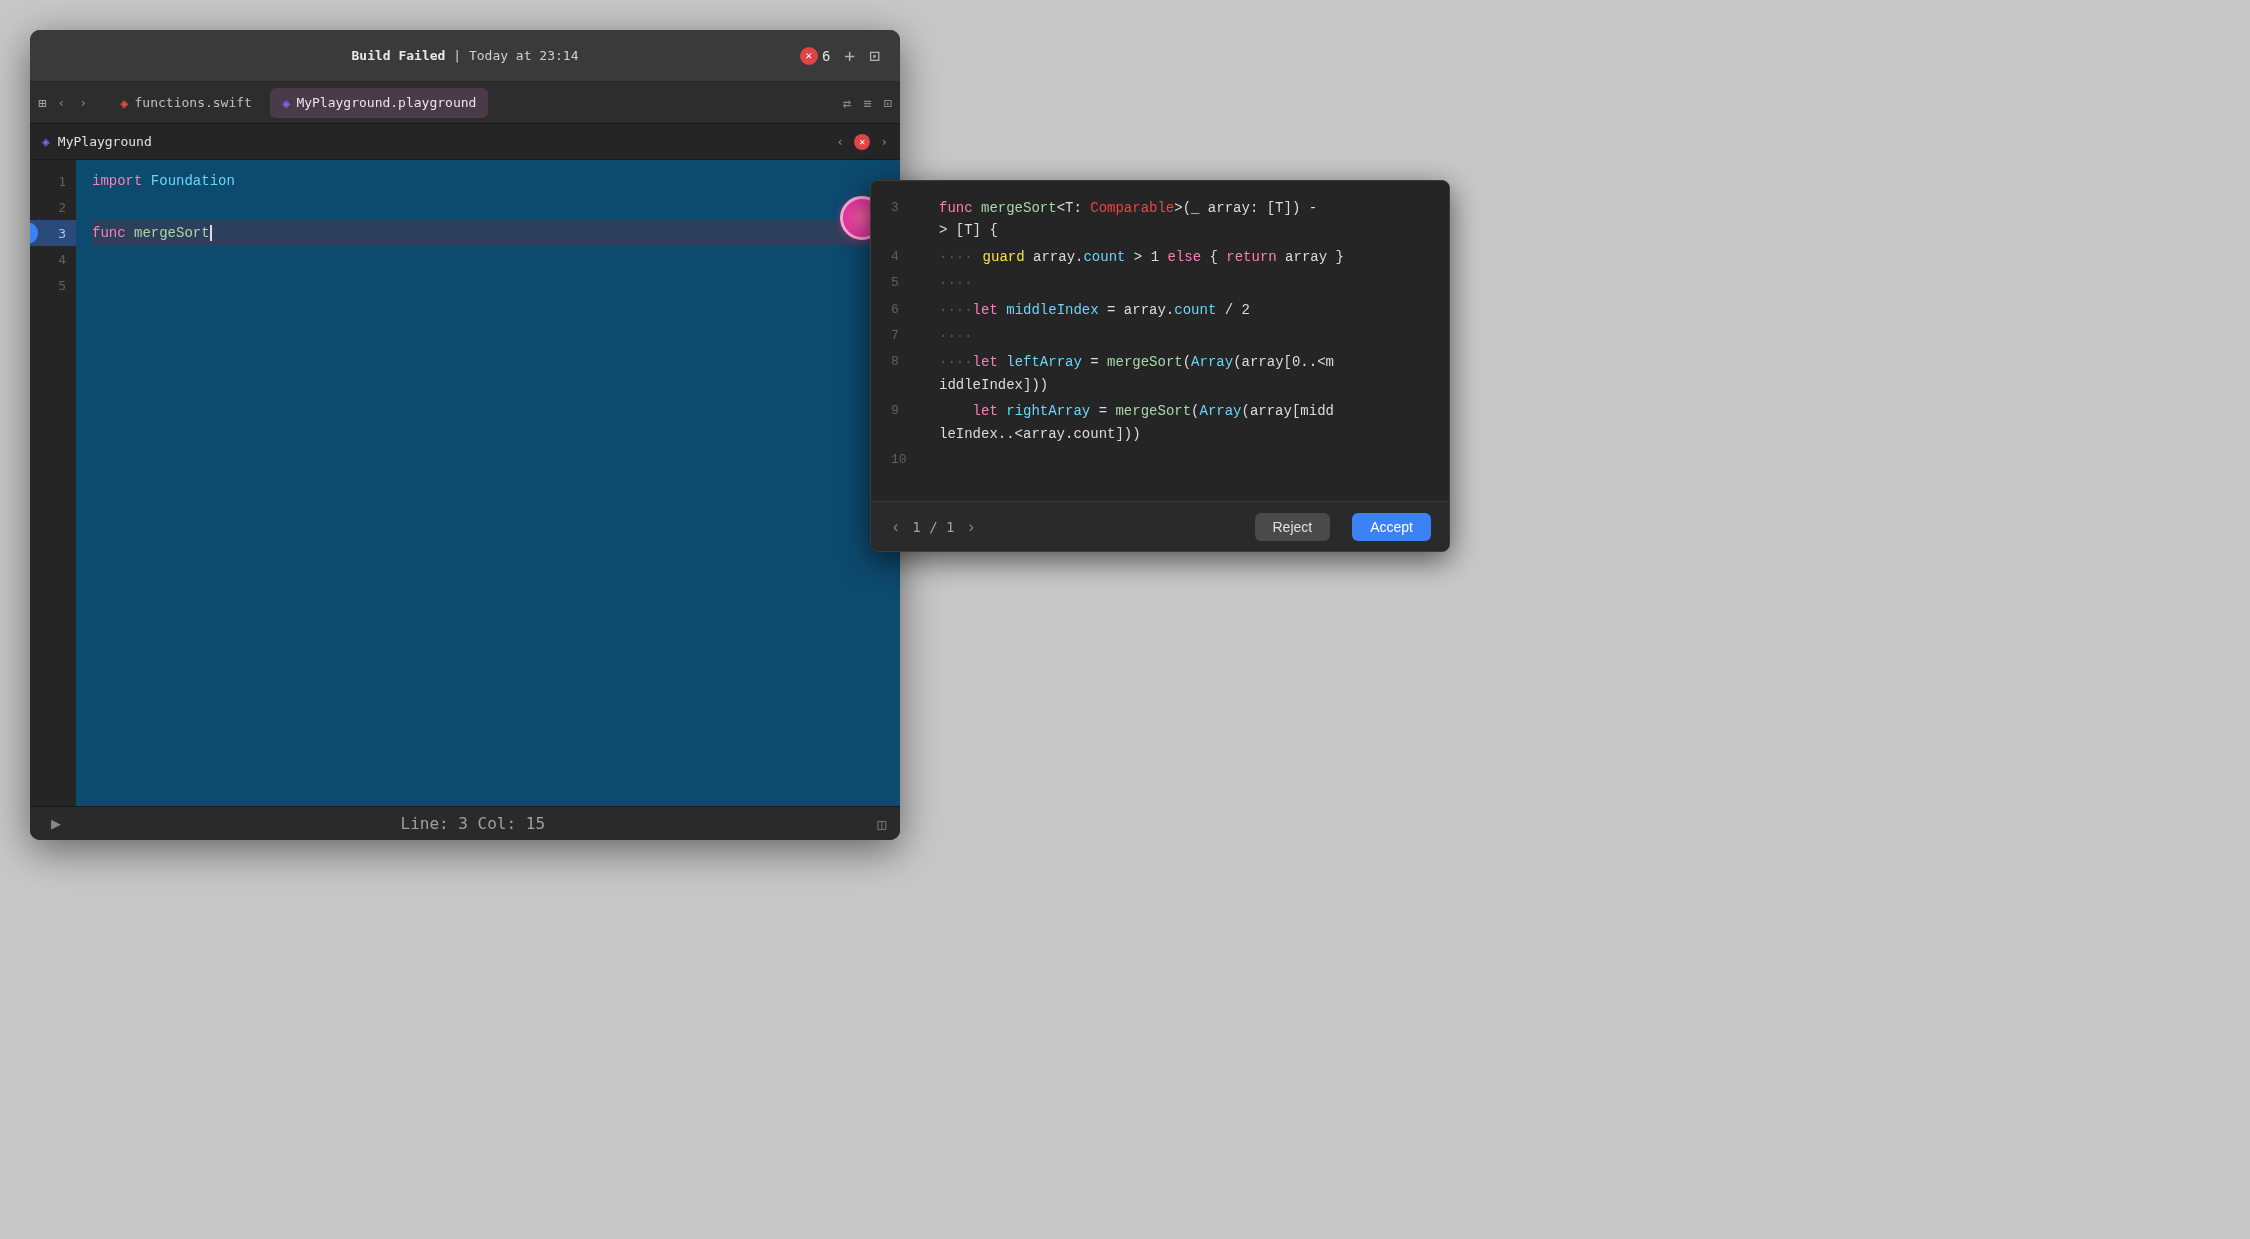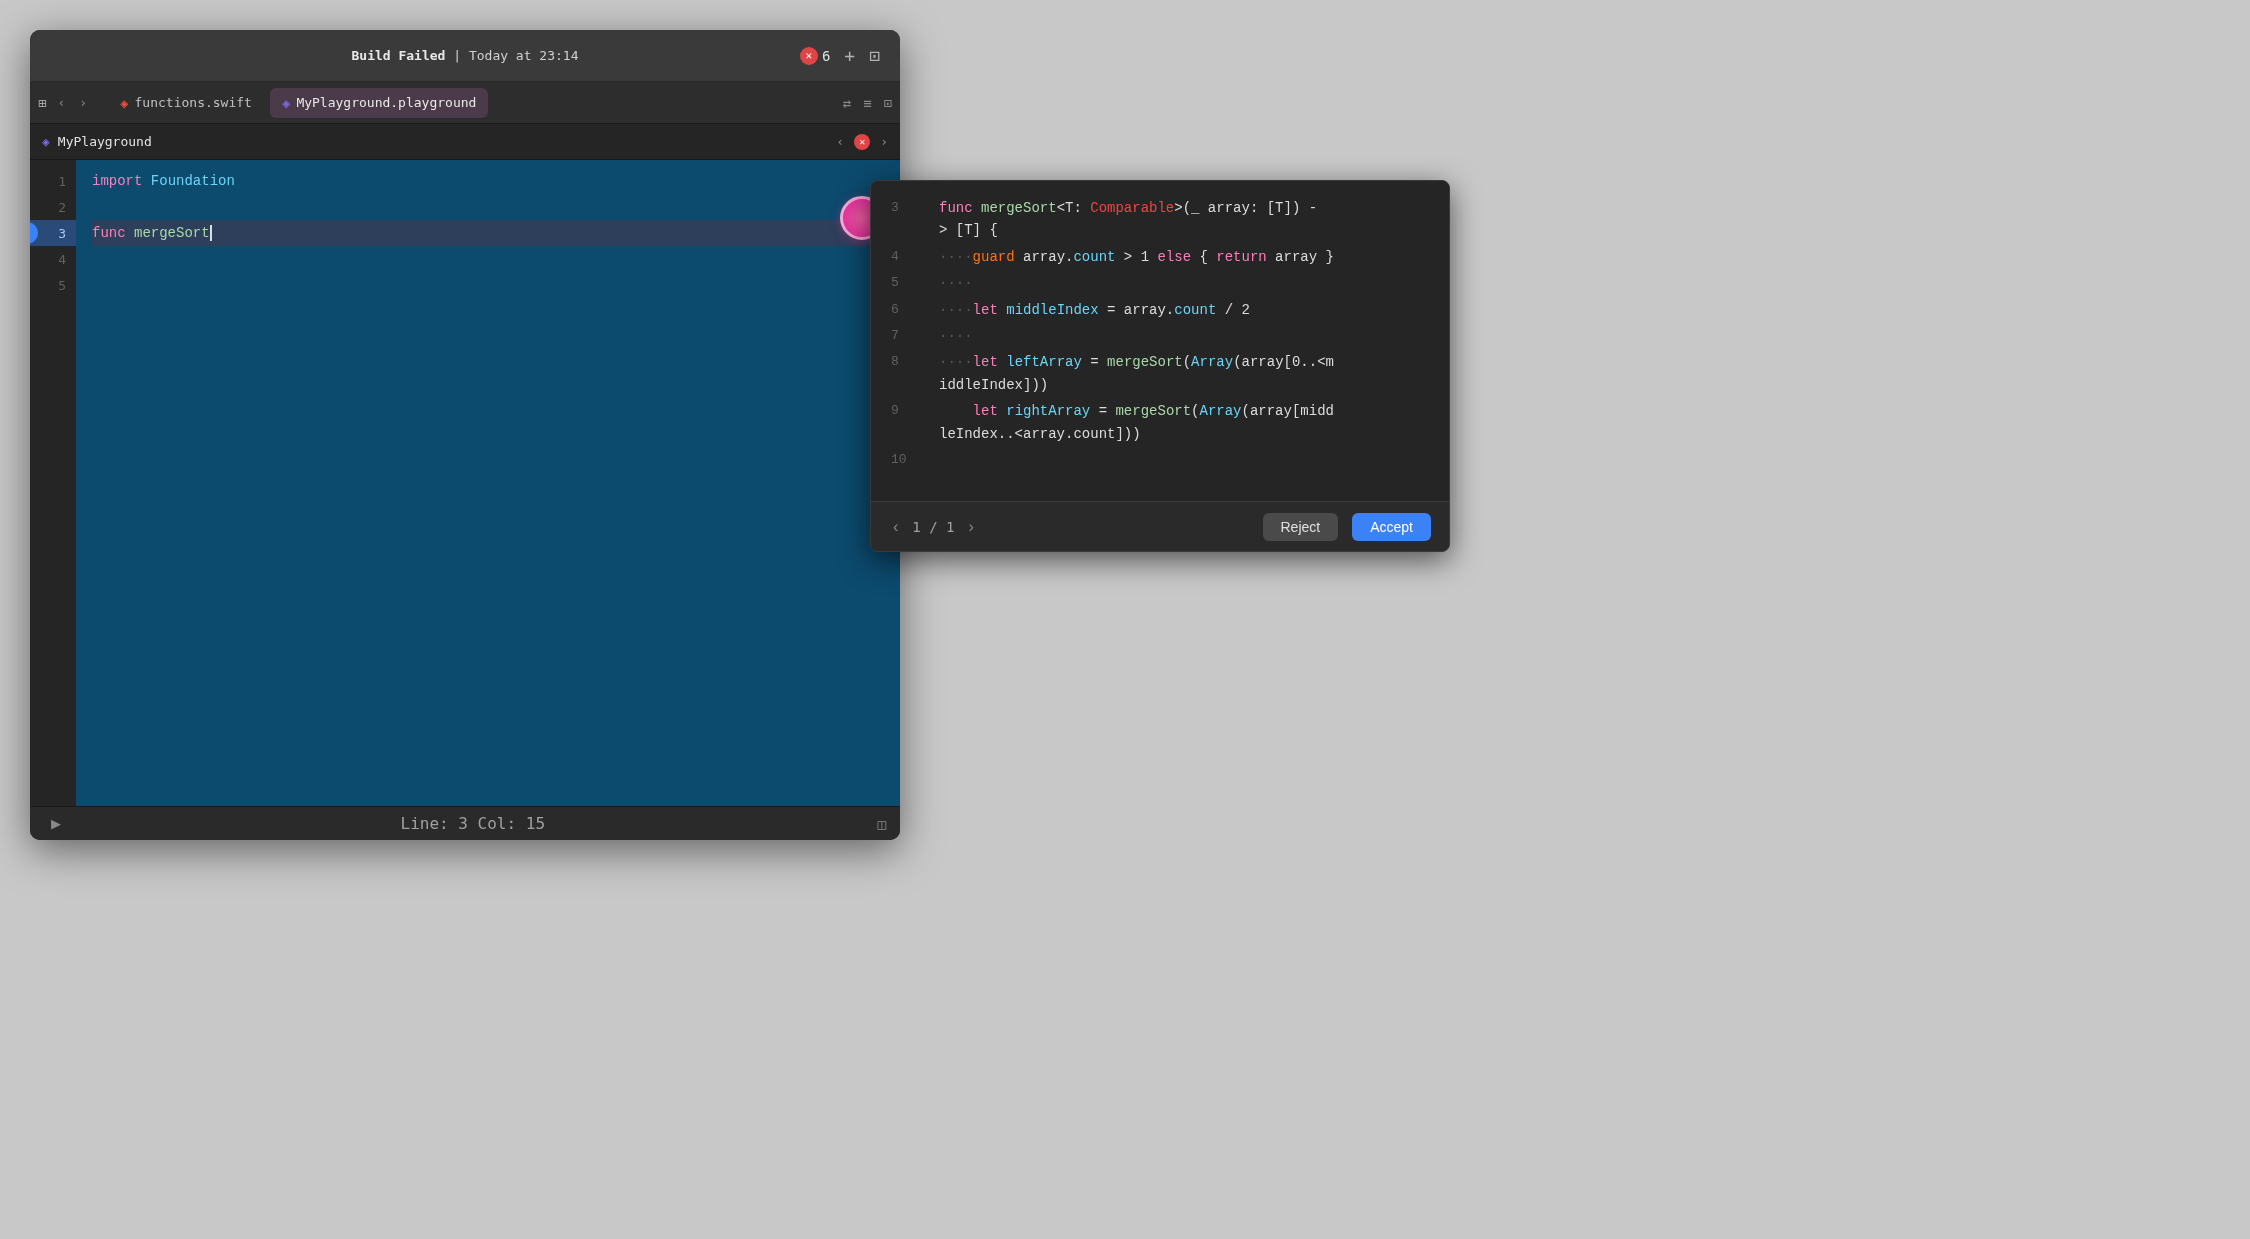--- a/index.html
+++ b/index.html
@@ -403,21 +403,21 @@
       color: #888;
       font-size: 16px;
       cursor: pointer;
       background: none;
       border: none;
       padding: 4px;
     }
 
     .suggestion-actions {
       display: flex;
-      gap: 14px;
+      gap: 22px;
     }
 
     .btn-reject {
       background: #4a4a4a;
       color: #e0e0e0;
       border: none;
       border-radius: 6px;
       padding: 6px 18px;
       font-size: 14px;
       cursor: pointer;
@@ -532,21 +532,21 @@
   <div class="suggestion-code">
 
     <div class="sugg-line">
       <span class="sugg-linenum">3</span>
       <span class="sugg-code"><span style="color:#fc7fbb;">func</span> <span style="color:#a8d8a8;">mergeSort</span><span style="color:#dcdcdc;">&lt;T: </span><span style="color:#ef4444;">Comparable</span><span style="color:#dcdcdc;">&gt;(_ array: [T]) -
 &gt; [T] {</span></span>
     </div>
 
     <div class="sugg-line">
       <span class="sugg-linenum">4</span>
-      <span class="sugg-code"><span style="color:#555;">····</span><span style="color:#f97316;">guard</span> array.<span style="color:#6bd5f7;">count</span> &gt; 1 <span style="color:#fc7fbb;">else</span> { <span style="color:#fc7fbb;">return</span> array }</span>
+      <span class="sugg-code"><span style="color:#555;">····</span><span style="color:#fde047;margin-left:10px;">guard</span> array.<span style="color:#6bd5f7;">count</span> &gt; 1 <span style="color:#fc7fbb;">else</span> { <span style="color:#fc7fbb;">return</span> array }</span>
     </div>
 
     <div class="sugg-line">
       <span class="sugg-linenum">5</span>
       <span class="sugg-code"><span style="color:#555;">····</span></span>
     </div>
 
     <div class="sugg-line">
       <span class="sugg-linenum">6</span>
       <span class="sugg-code"><span style="color:#555;">····</span><span style="color:#fc7fbb;">let</span> <span style="color:#6bd5f7;">middleIndex</span> = array.<span style="color:#6bd5f7;">count</span> / 2</span>

